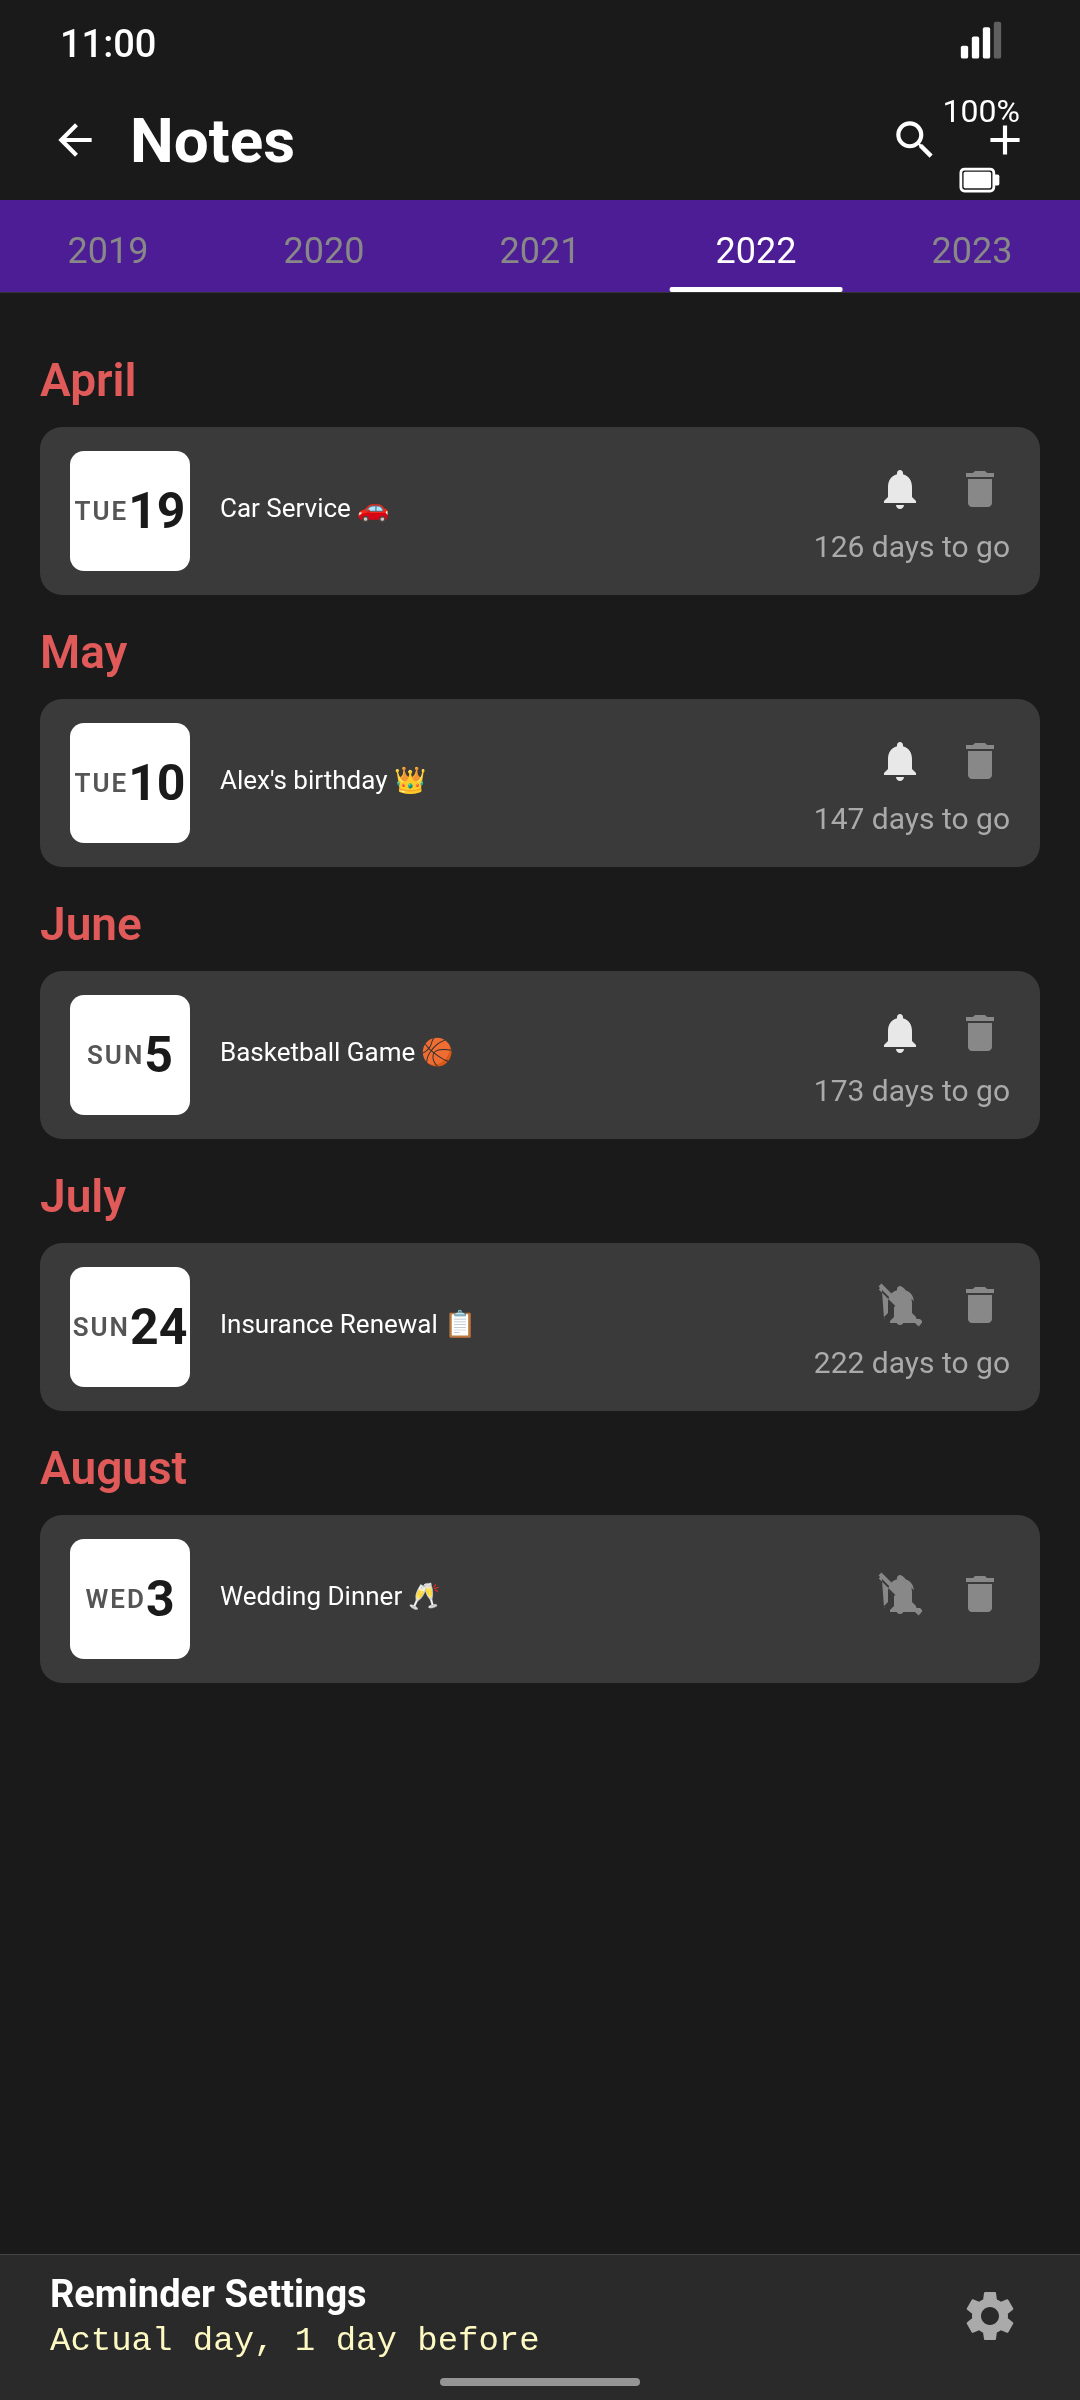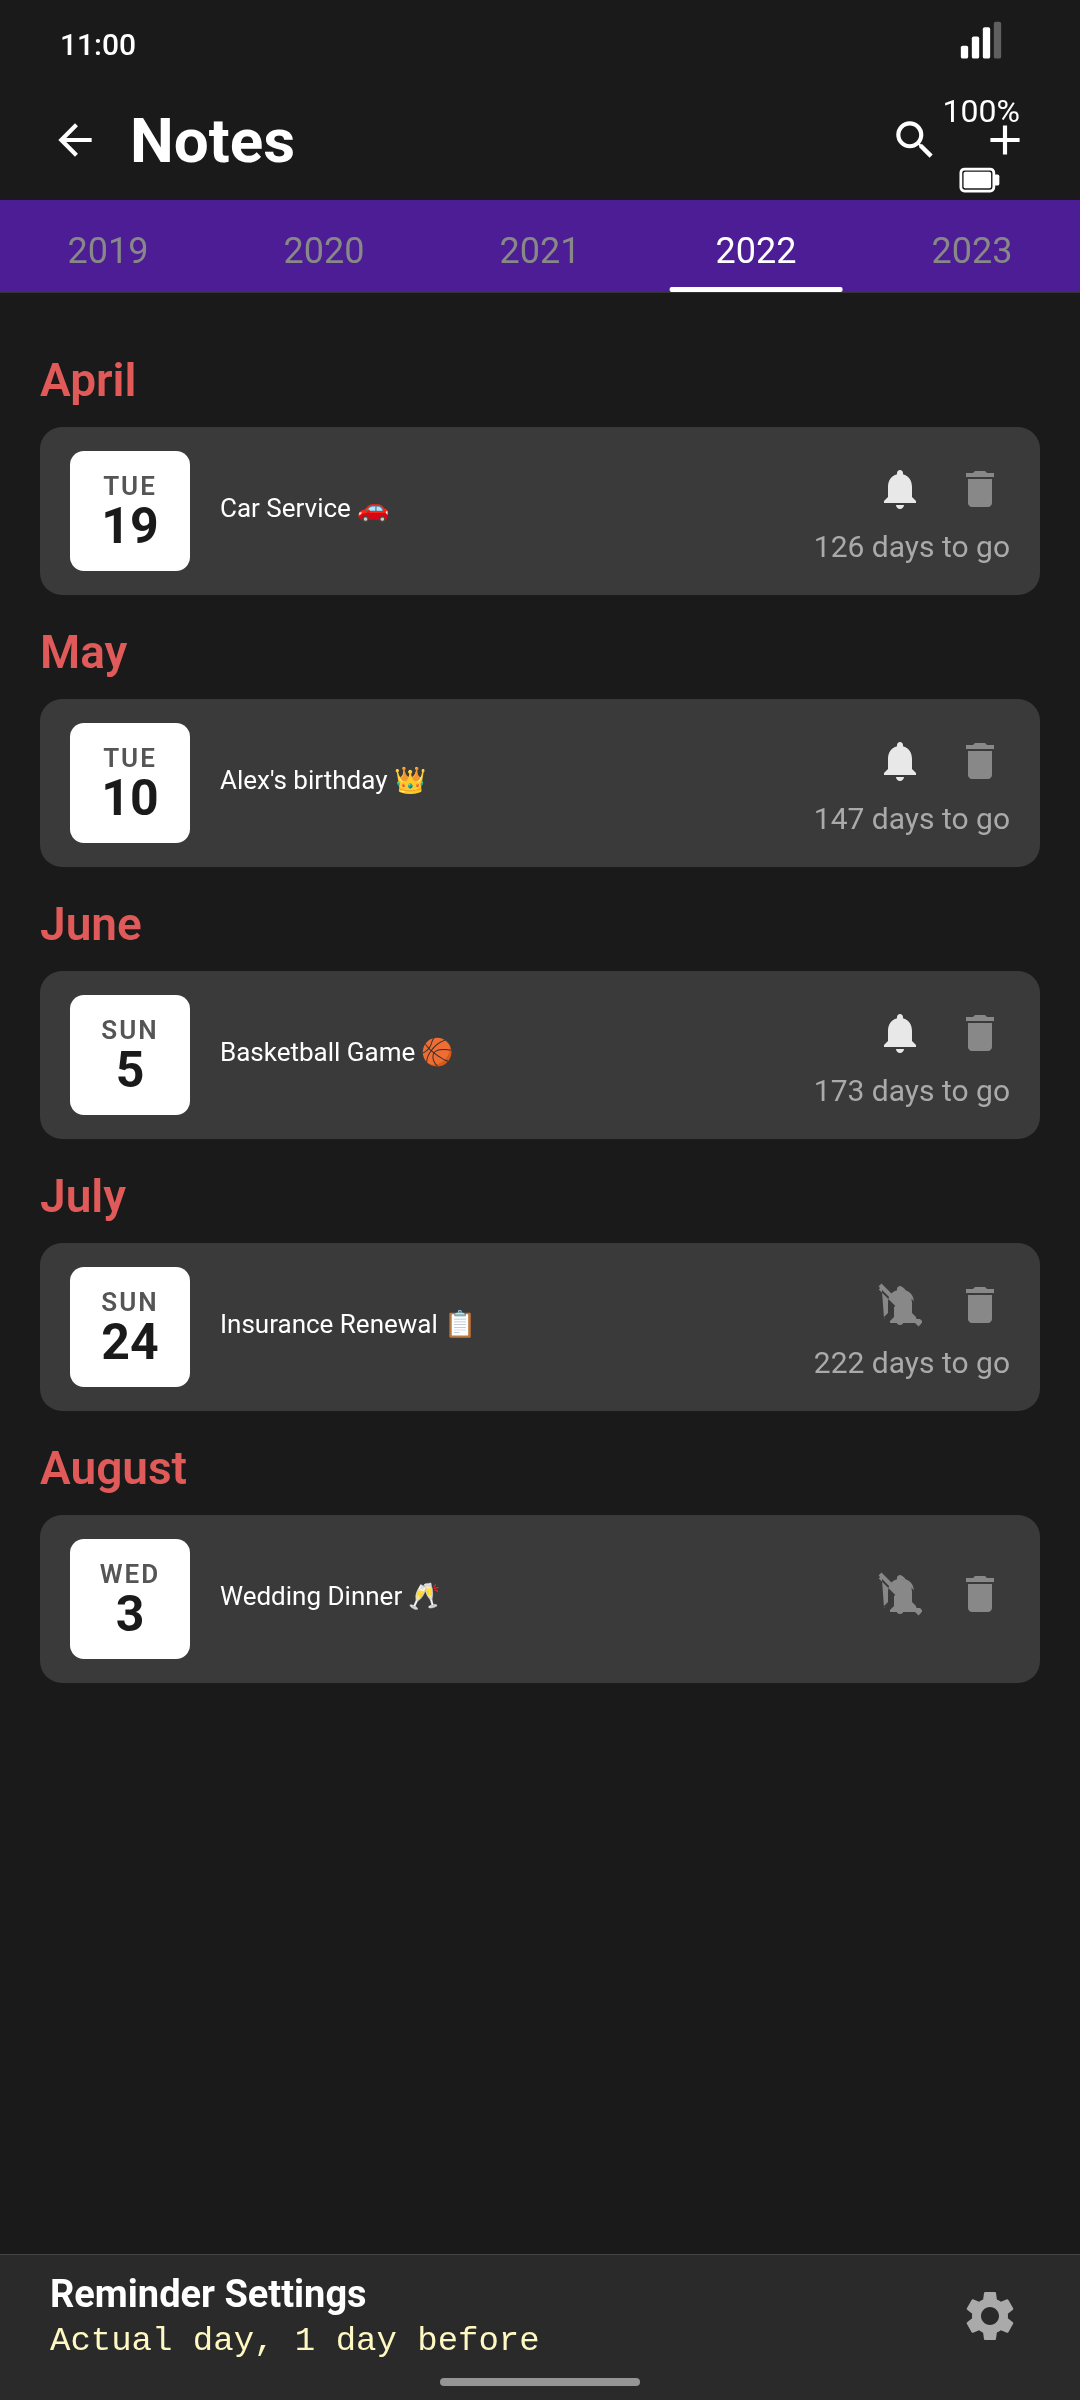--- a/index.html
+++ b/index.html
@@ -19,21 +19,21 @@
     .status-bar {
       display: flex;
       justify-content: space-between;
       align-items: center;
       padding: 18px 60px 10px;
       height: 80px;
       background: #1a1a1a;
     }
 
     .status-time {
-      font-size: 30px;
+      font-size: 38px;
       font-weight: 500;
       color: #ffffff;
     }
 
     .status-icons {
       display: flex;
       align-items: center;
       gap: 28px;
       flex-direction: column;
     }
@@ -160,21 +160,21 @@
     }
 
     
     .date-box {
       background: #ffffff;
       color: #1a1a1a;
       border-radius: 14px;
       width: 120px;
       height: 120px;
       display: flex;
-      flex-direction: column;
+      flex-direction: row;
       align-items: center;
       justify-content: center;
       flex-shrink: 0;
       margin-right: 30px;
     }
 
     .date-day-name {
       font-size: 26px;
       font-weight: 600;
       color: #555555;

